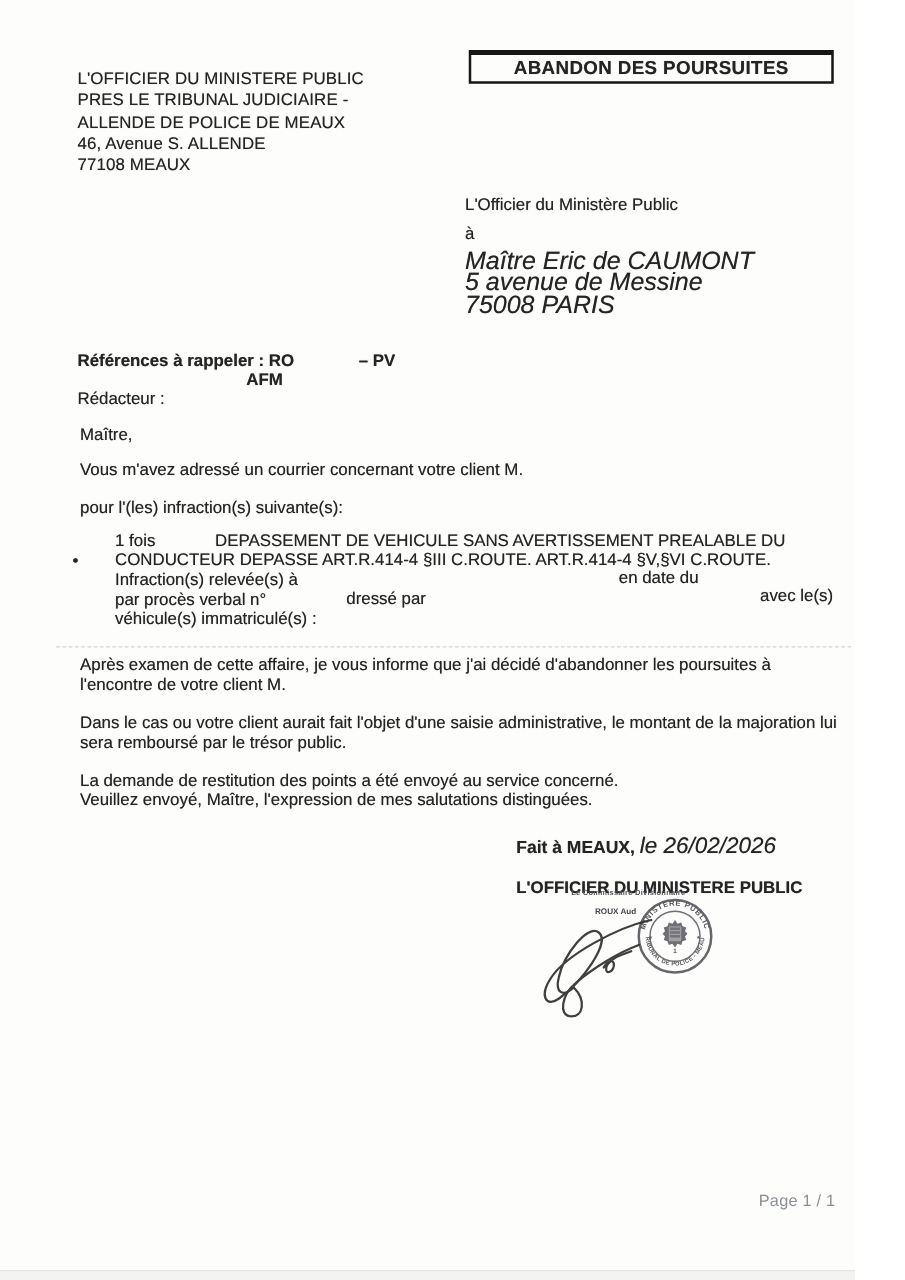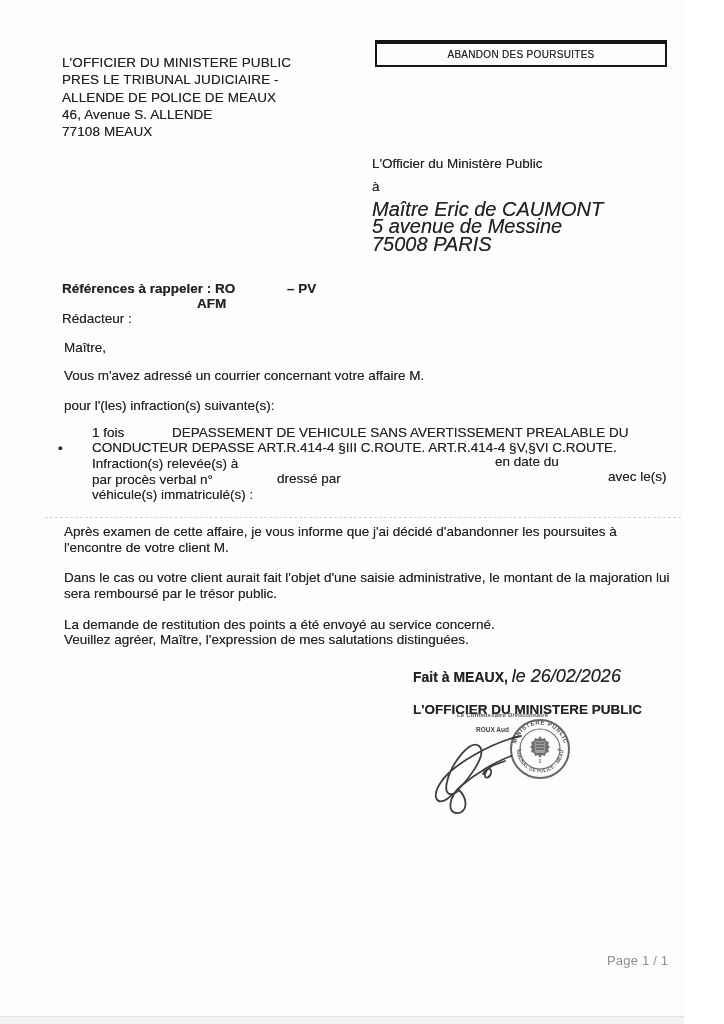--- a/index.html
+++ b/index.html
@@ -9,21 +9,21 @@
     color:#242424;
   }
   .page *{box-sizing:border-box;}
   .abs{position:absolute;}
   .scan{text-shadow:0 0 0.6px rgba(50,50,50,0.65);}
   .sender{left:62px;top:54px;font-size:13.5px;line-height:17.3px;letter-spacing:0.1px;}
   .title-box{
     left:375px;top:40px;width:292px;height:27px;
     border:2px solid #161616;border-top-width:4px;
     display:flex;align-items:center;justify-content:center;
-    font-size:10px;font-weight:normal;letter-spacing:0.3px;background:#fdfdfc;
+    font-size:15px;font-weight:bold;letter-spacing:0.3px;background:#fdfdfc;
   }
   .recip{font-size:13.5px;}
   .recip-block{line-height:17.3px;font-style:italic;font-size:20px;}
   .bold{font-weight:bold;}
   .body-txt{font-size:13.5px;line-height:15.8px;}
   .faint-line{
     left:45px;top:517px;width:636px;height:0;
     border-top:1px dashed rgba(120,120,120,0.30);
   }
   .footer-page{left:607px;top:953px;font-size:13px;color:#8b8f96;letter-spacing:0.2px;text-align:center;}
@@ -63,42 +63,42 @@
 
   <div class="abs body-txt bold scan" style="left:62px;top:281px;">
     <span>Références à rappeler :</span>
     <span>RO</span>
   </div>
   <div class="abs body-txt bold scan" style="left:287px;top:281px;">– PV</div>
   <div class="abs body-txt bold scan" style="left:197px;top:296px;">AFM</div>
   <div class="abs body-txt scan" style="left:62px;top:311px;">Rédacteur :</div>
 
   <div class="abs body-txt scan" style="left:64px;top:340px;">Maître,</div>
-  <div class="abs body-txt scan" style="left:64px;top:368px;">Vous m'avez adressé un courrier concernant votre affaire M.</div>
+  <div class="abs body-txt scan" style="left:64px;top:368px;">Vous m'avez adressé un courrier concernant votre client M.</div>
   <div class="abs body-txt scan" style="left:64px;top:398px;">pour l'(les) infraction(s) suivante(s):</div>
 
   <div>
     <span class="abs body-txt scan" style="left:58px;top:441px;">•</span>
     <span class="abs body-txt scan" style="left:92px;top:425px;">1 fois</span>
     <span class="abs body-txt scan" style="left:172px;top:425px;">DEPASSEMENT DE VEHICULE SANS AVERTISSEMENT PREALABLE DU</span>
     <span class="abs body-txt scan" style="left:92px;top:440px;">CONDUCTEUR DEPASSE ART.R.414-4 §III C.ROUTE. ART.R.414-4 §V,§VI C.ROUTE.</span>
     <span class="abs body-txt scan" style="left:92px;top:456px;">Infraction(s) relevée(s) à</span>
     <span class="abs body-txt scan" style="left:495px;top:454px;">en date du</span>
     <span class="abs body-txt scan" style="left:92px;top:472px;">par procès verbal n°</span>
     <span class="abs body-txt scan" style="left:277px;top:471px;">dressé par</span>
     <span class="abs body-txt scan" style="left:608px;top:469px;">avec le(s)</span>
     <span class="abs body-txt scan" style="left:92px;top:487px;">véhicule(s) immatriculé(s) :</span>
   </div>
 
   <div class="abs faint-line"></div>
 
   <div class="abs body-txt scan" style="left:64px;top:524px;width:597px;">Après examen de cette affaire, je vous informe que j'ai décidé d'abandonner les poursuites à l'encontre de votre client M.</div>
   <div class="abs body-txt scan" style="left:64px;top:570px;width:612px;">Dans le cas ou votre client aurait fait l'objet d'une saisie administrative, le montant de la majoration lui sera remboursé par le trésor public.</div>
   <div class="abs body-txt scan" style="left:64px;top:617px;width:620px;">La demande de restitution des points a été envoyé au service concerné.</div>
-  <div class="abs body-txt scan" style="left:64px;top:632px;width:620px;">Veuillez agréer, Maître, l'expression de mes salutations distinguées.</div>
+  <div class="abs body-txt scan" style="left:64px;top:632px;width:620px;">Veuillez envoyé, Maître, l'expression de mes salutations distinguées.</div>
 
   <div class="abs scan" style="left:413px;top:666px;font-size:14px;">
     <span class="bold">Fait à MEAUX,</span>
     <span style="font-style:italic;font-size:18px;">le 26/02/2026</span>
   </div>
   <div class="abs bold scan" style="left:413px;top:702px;font-size:13.5px;">L'OFFICIER DU MINISTERE PUBLIC</div>
   <div class="abs commissaire">Le Commissaire Divisionnaire</div>
   <div class="abs signer-name">ROUX Aud</div>
 
   <div class="abs stamp-wrap">

